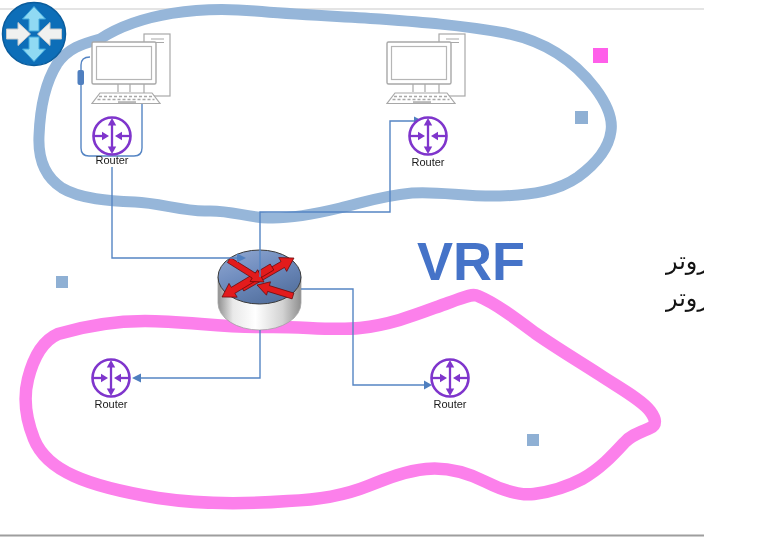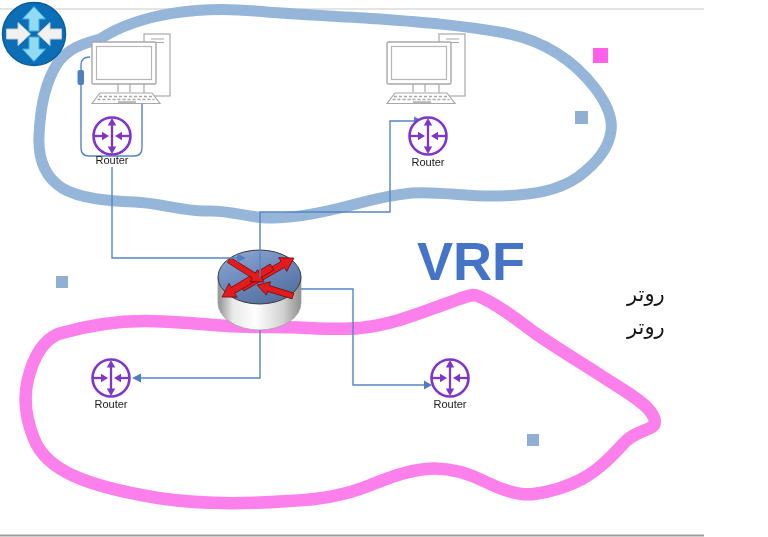--- a/index.html
+++ b/index.html
@@ -7,24 +7,23 @@
     position:relative;width:704px;height:537px;background:#ffffff;overflow:hidden;
     font-family:"Liberation Sans",sans-serif;
   }
   .stage svg{position:absolute;left:0;top:0;}
   .vrf-title{
     position:absolute;left:417px;top:234px;width:120px;
     font-family:"Liberation Sans",sans-serif;
     font-size:54px;font-weight:bold;color:#4573C8;letter-spacing:0px;line-height:1.0;
   }
   .legend{
-    position:absolute;left:627px;top:243px;width:82px;text-align:left;
-    font-family:"DejaVu Sans",sans-serif;color:#141414;font-size:21px;line-height:1.55;
+    position:absolute;left:627px;top:243px;width:82px;text-align:right;
+    font-family:"DejaVu Sans",sans-serif;color:#141414;font-size:24px;line-height:1.55;
     direction:rtl;
-    margin-top:35px;
   }
   .legend-icon{position:absolute;left:634px;top:179px;width:68px;height:68px;}
   .router-label{font-family:"Liberation Sans",sans-serif;font-size:11px;fill:#1a1a1a;}
 </style>
 </head>
 <body>
 
 <div class="stage">
 
   <svg width="768" height="537" viewBox="0 0 768 537">

